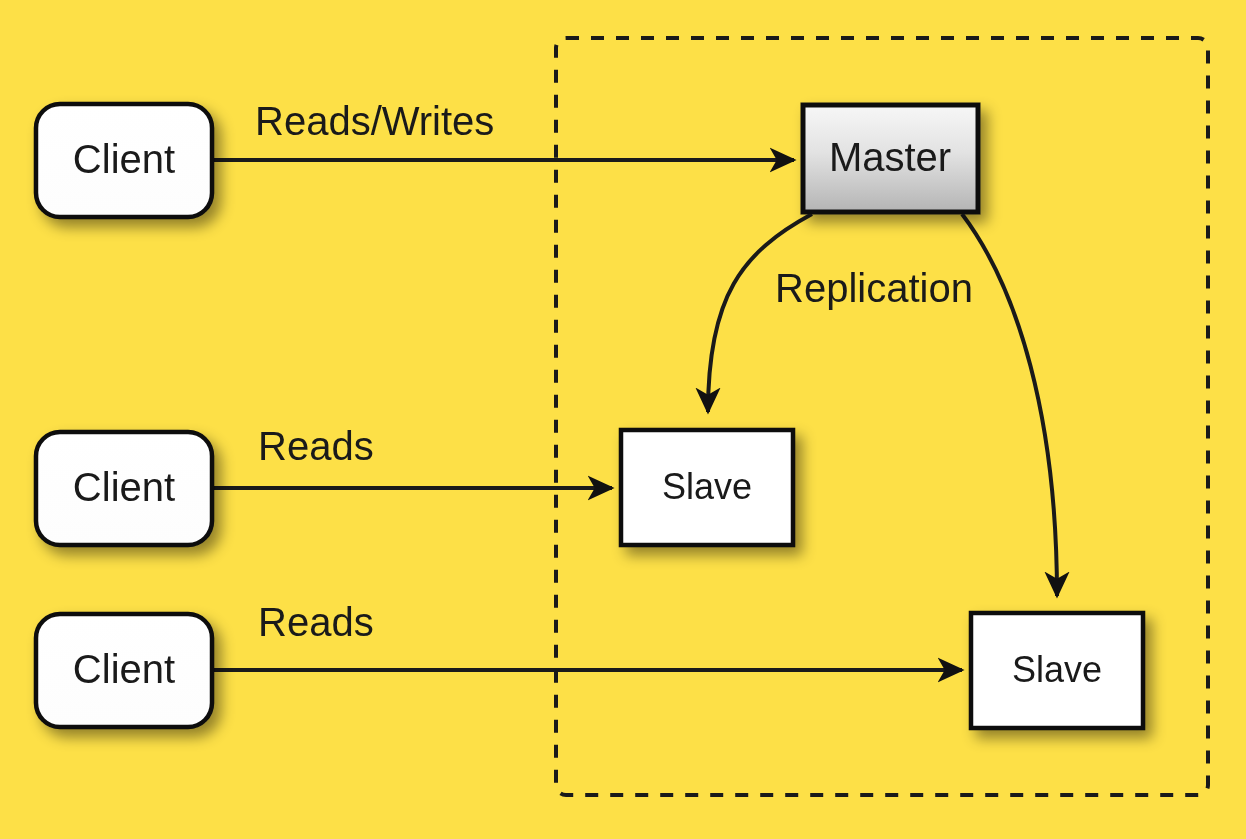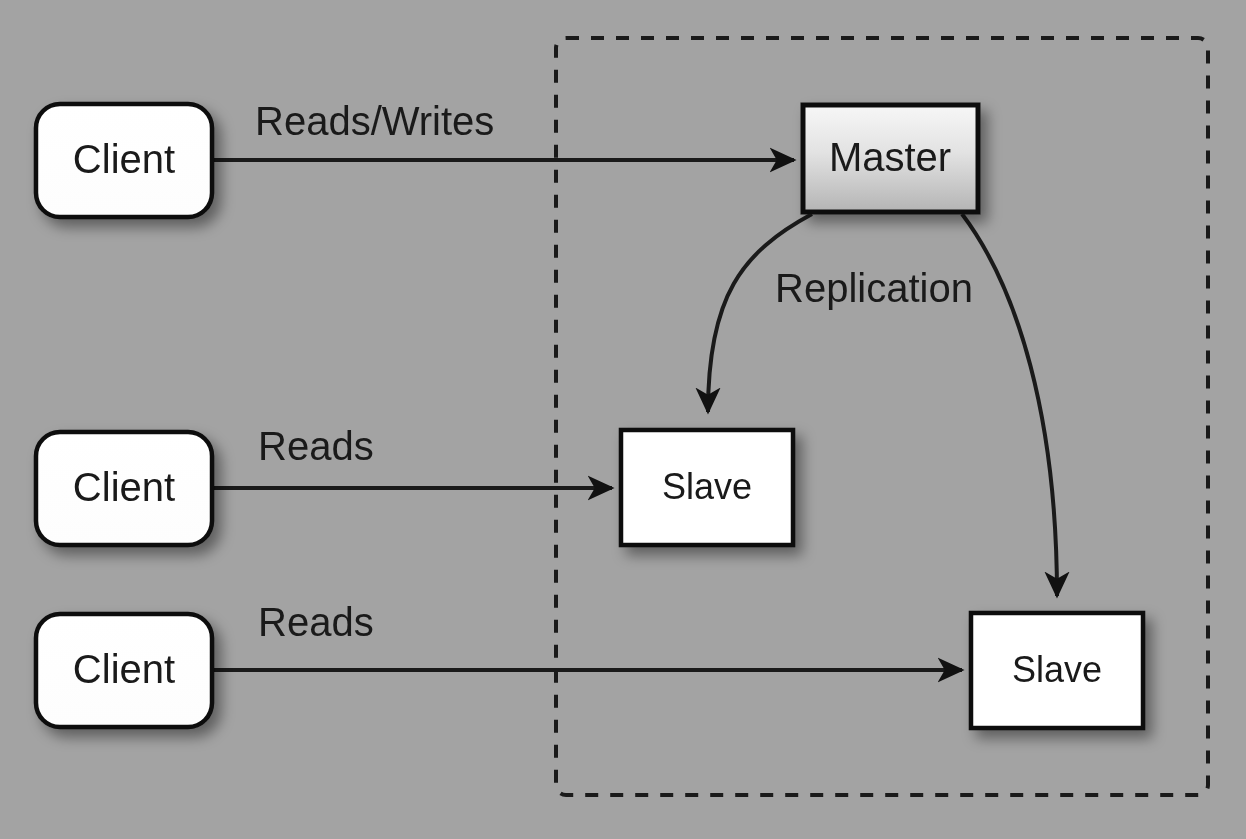--- a/index.html
+++ b/index.html
@@ -7,21 +7,21 @@
     padding: 0;
     background: #ffffff;
   }
   body {
     font-family: "Liberation Sans", sans-serif;
   }
   #canvas {
     position: relative;
     width: 1246px;
     height: 839px;
-    background: #a3a3a3;
+    background: #fde047;
     overflow: hidden;
     text-align: right;
   }
   #diagram-svg {
     position: absolute;
     left: 0;
     top: 0;
     width: 1246px;
     height: 839px;
   }

